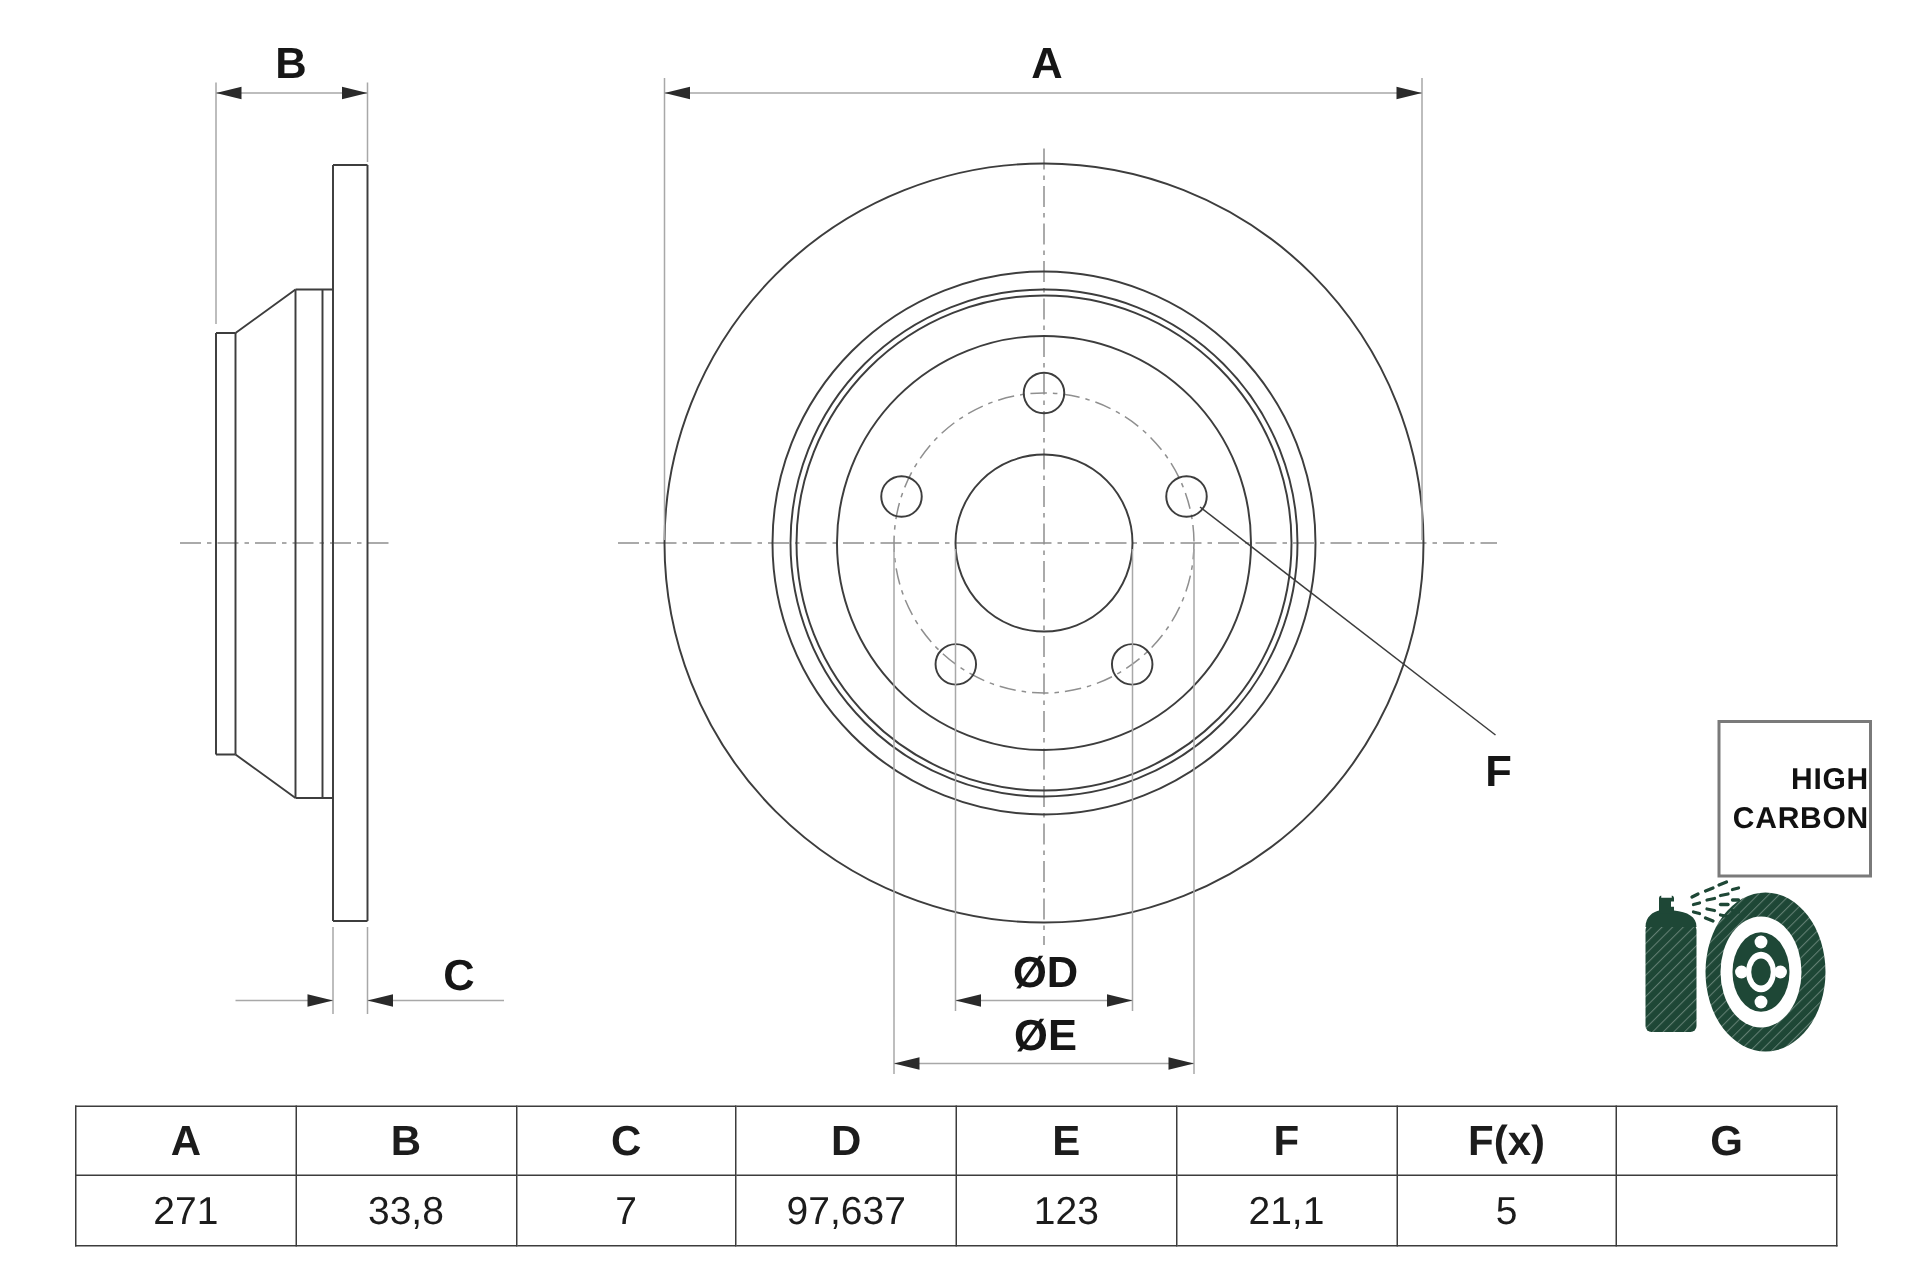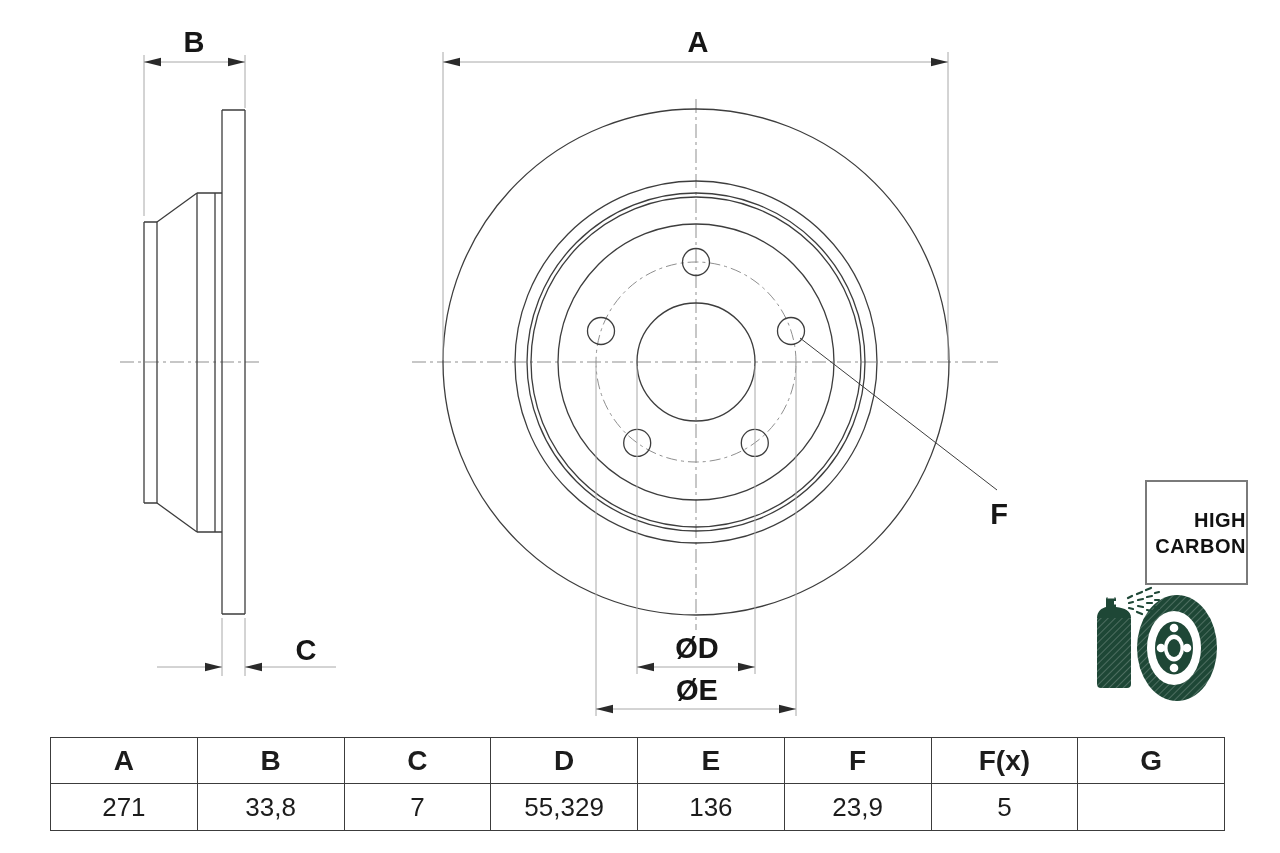--- a/index.html
+++ b/index.html
@@ -183,22 +183,22 @@
         <td>D</td>
         <td>E</td>
         <td>F</td>
         <td>F(x)</td>
         <td>G</td>
       </tr>
       <tr class="vrow">
         <td>271</td>
         <td>33,8</td>
         <td>7</td>
-        <td>55,329</td>
-        <td>136</td>
-        <td>23,9</td>
+        <td>97,637</td>
+        <td>123</td>
+        <td>21,1</td>
         <td>5</td>
         <td></td>
       </tr>
     </tbody>
   </table>
 
 </div>
 
 </body></html>

